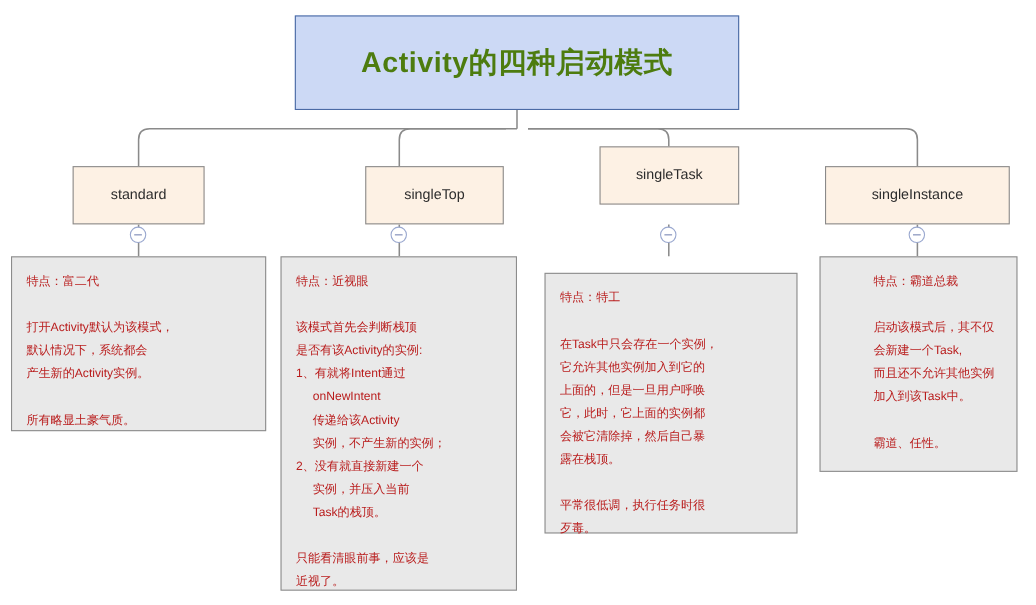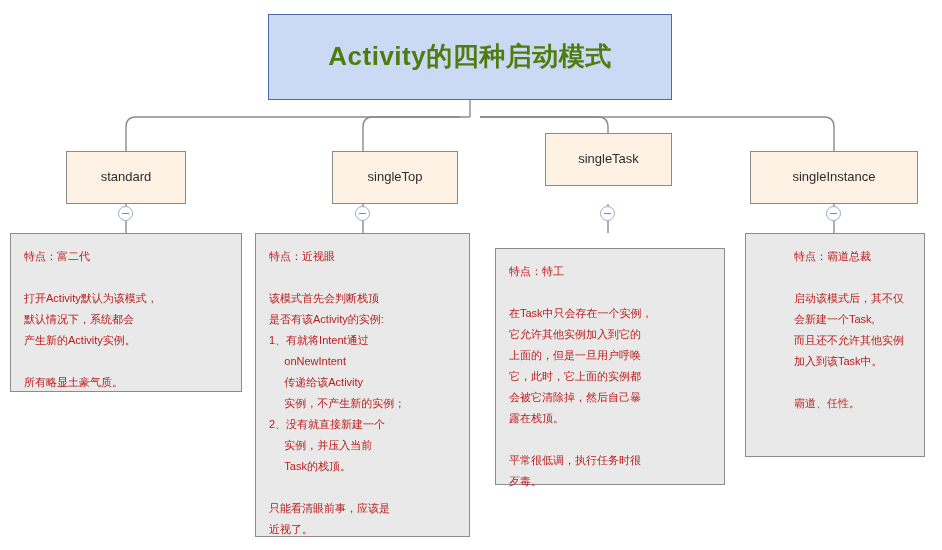--- a/index.html
+++ b/index.html
@@ -195,21 +195,21 @@
 平常很低调，执行任务时很
 歹毒。</div>
   </div>
 
   <div class="mode-node" style="left:750px; top:151px; width:168px;text-align:right;">
     <span class="mode-label">singleInstance</span>
   </div>
   <div class="collapse-toggle" style="left:826px; top:206px;">
     <span class="minus"></span>
   </div>
-  <div class="note-node" style="left:745px; top:233px; width:180px; height:224px;padding-left:48px;">
+  <div class="note-node" style="left:745px; top:233px; width:180px; height:196px;padding-left:48px;">
     <div class="note-text">特点：霸道总裁
 
 启动该模式后，其不仅
 会新建一个Task,
 而且还不允许其他实例
 加入到该Task中。
 
 霸道、任性。</div>
   </div>
 

